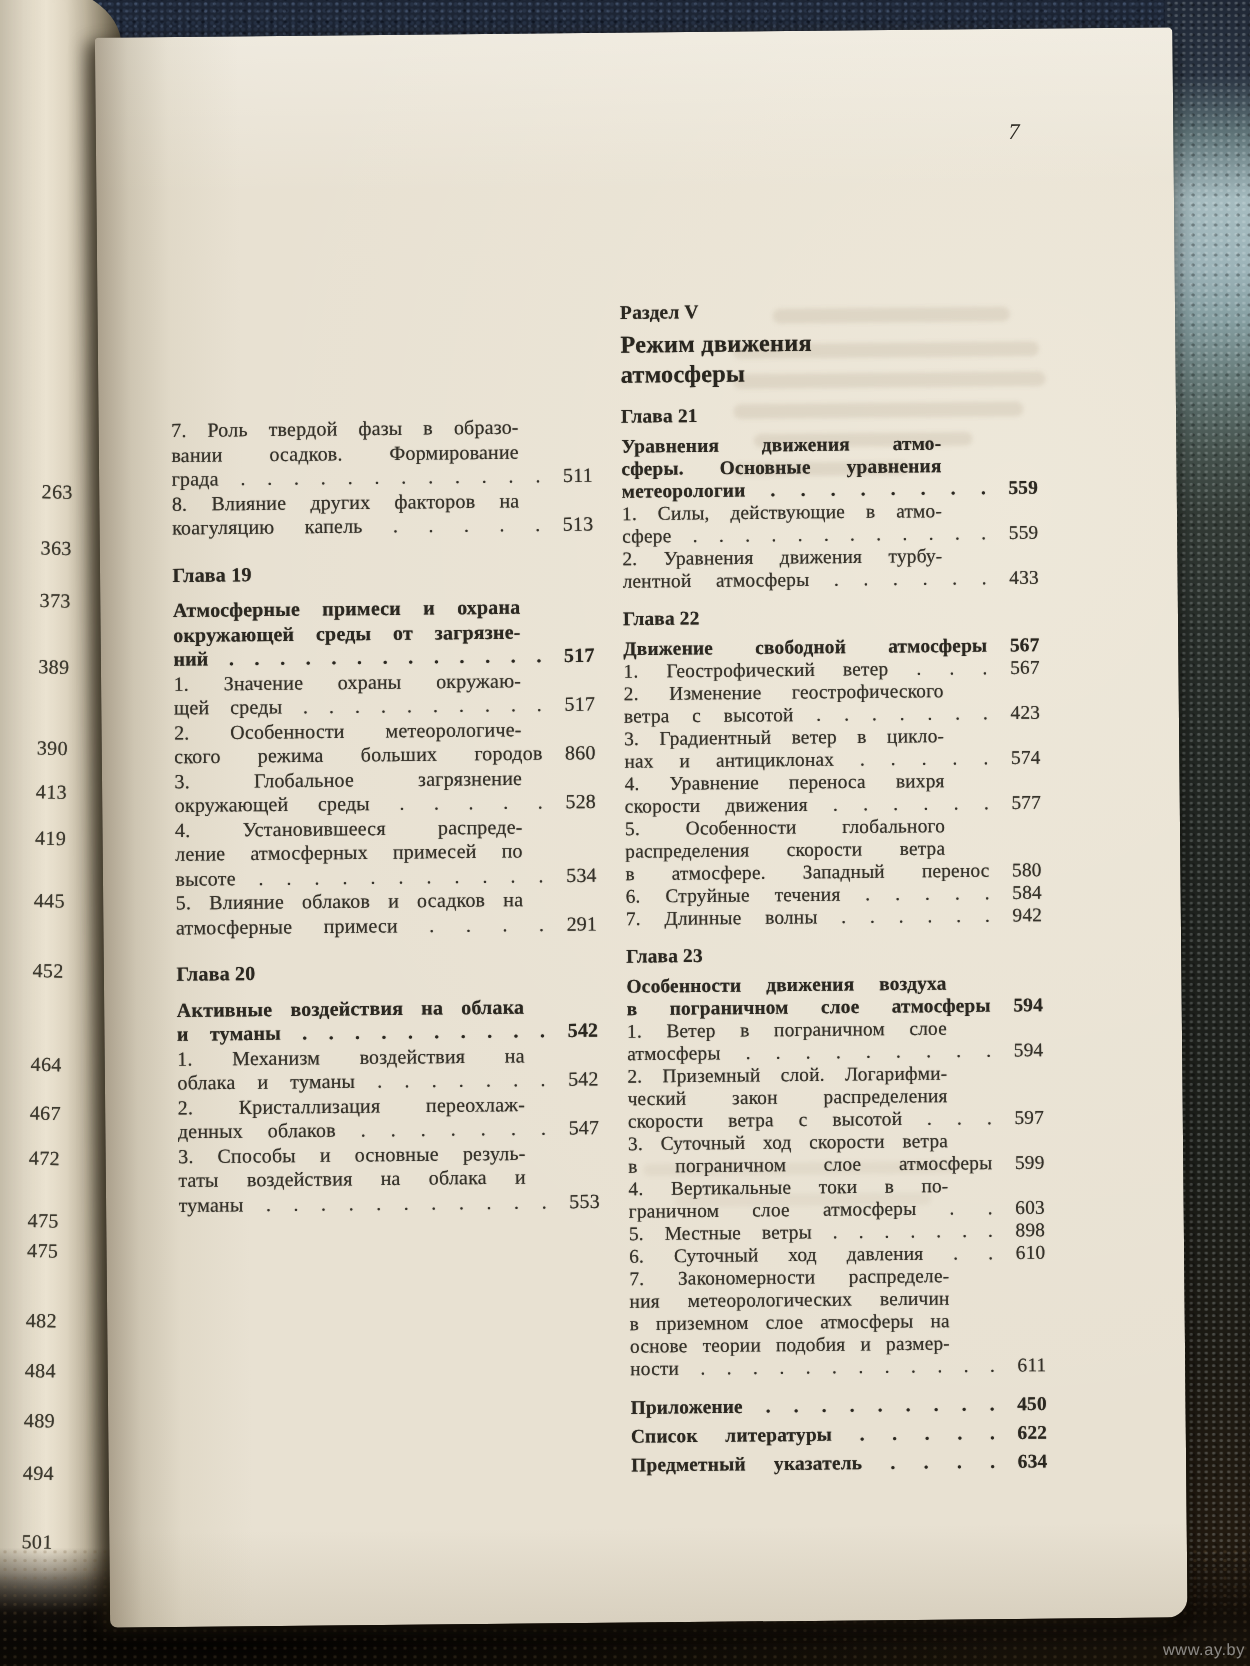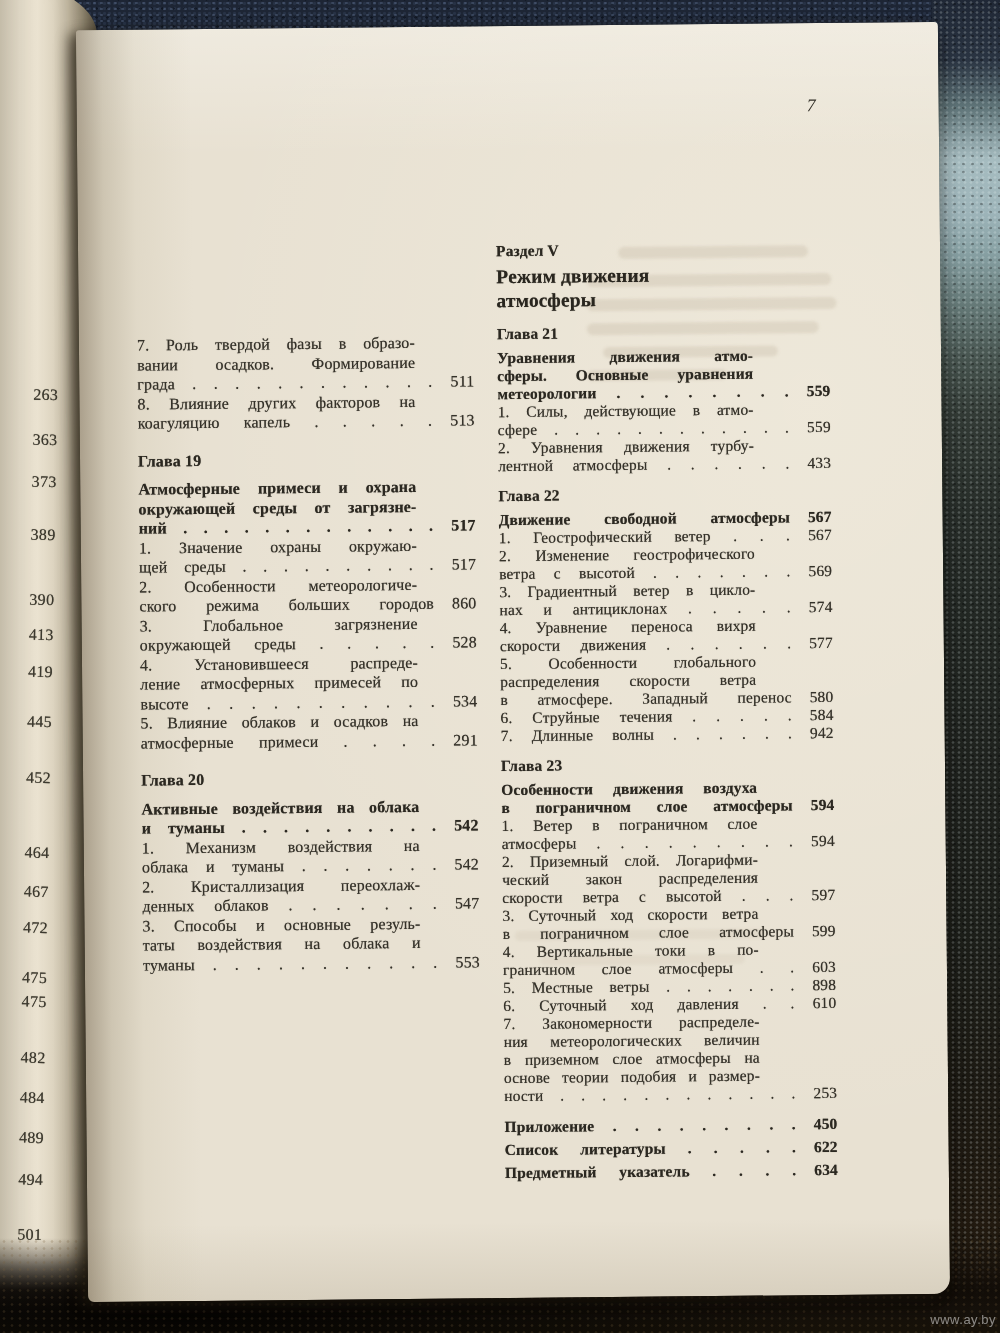--- a/index.html
+++ b/index.html
@@ -260,21 +260,21 @@
         <div class="entry">
           <div class="lastln">
             <span class="txt">1. Геострофический ветер .  .  .</span>
             <span class="num">567</span>
           </div>
         </div>
         <div class="entry">
           <div class="ln">2. Изменение геострофического</div>
           <div class="lastln">
             <span class="txt">ветра с высотой  .  .  .  .  .  .  .</span>
-            <span class="num">569</span>
+            <span class="num">423</span>
           </div>
         </div>
         <div class="entry">
           <div class="ln">3. Градиентный ветер в цикло-</div>
           <div class="lastln">
             <span class="txt">нах и антициклонах  .  .  .  .  .</span>
             <span class="num">574</span>
           </div>
         </div>
         <div class="entry">
@@ -353,21 +353,21 @@
             <span class="num">610</span>
           </div>
         </div>
         <div class="entry">
           <div class="ln">7. Закономерности распределе-</div>
           <div class="ln">ния метеорологических величин</div>
           <div class="ln">в приземном слое атмосферы на</div>
           <div class="ln">основе теории подобия и размер-</div>
           <div class="lastln">
             <span class="txt">ности  .  .  .  .  .  .  .  .  .  .  .  .</span>
-            <span class="num">253</span>
+            <span class="num">611</span>
           </div>
         </div>
         <div class="entry end-entry first">
           <div class="lastln">
             <span class="txt">Приложение  .  .  .  .  .  .  .  .  .</span>
             <span class="num">450</span>
           </div>
         </div>
         <div class="entry end-entry">
           <div class="lastln">

